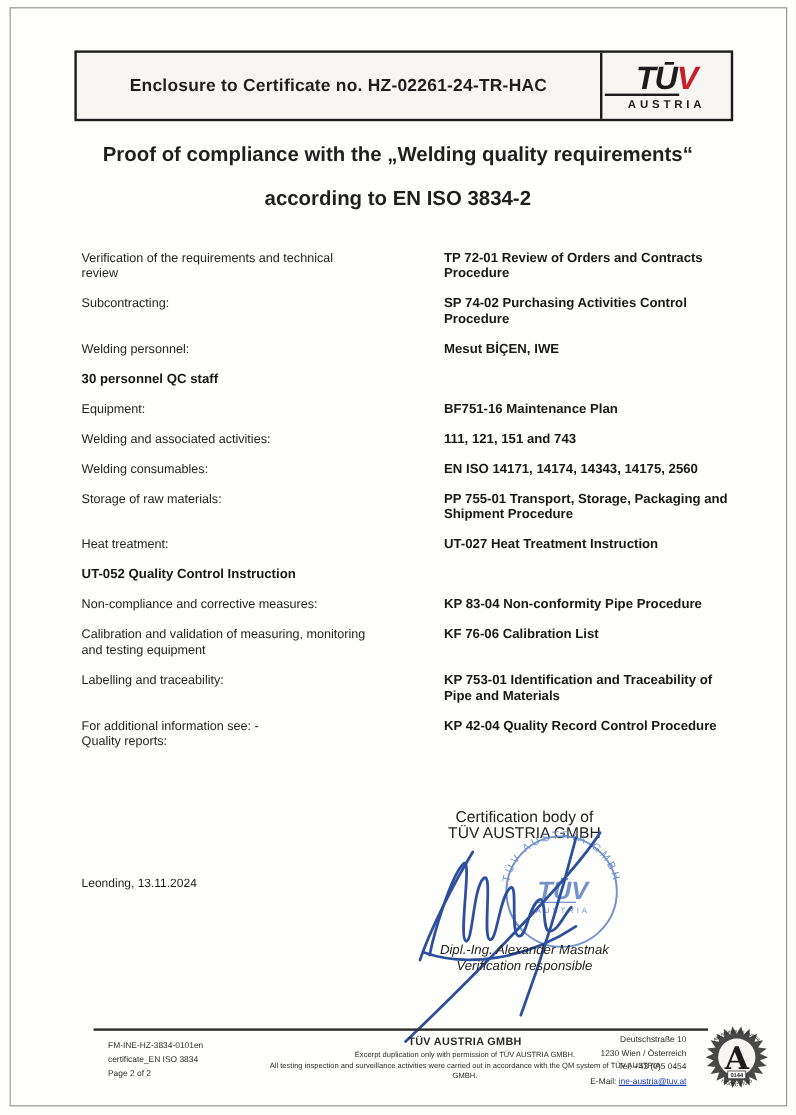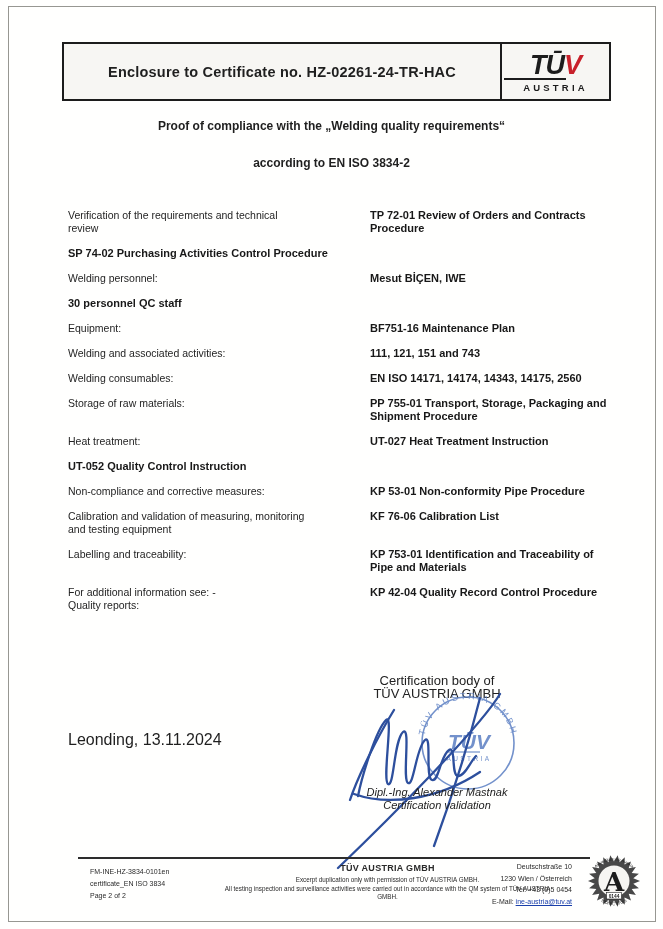--- a/index.html
+++ b/index.html
@@ -12,31 +12,31 @@
               background:#f7f6f3;display:flex;box-sizing:border-box;}
   .header-title-cell{flex:1;display:flex;align-items:center;justify-content:center;
               font-weight:bold;font-size:14.5px;letter-spacing:.2px;border-right:2px solid #1c1c1c;}
   .logo-cell{width:107px;display:flex;flex-direction:column;align-items:center;justify-content:center;padding-top:3px;}
   .tuv-word{font-style:italic;font-weight:bold;font-size:27px;line-height:22px;letter-spacing:-1px;color:#1c1c1c;}
   .tuv-word .red{color:#c8202a;}
   .logo-rule{align-self:flex-start;width:58%;height:2px;background:#1c1c1c;margin:2px 0 1px 2px;}
   .austria{font-size:9.5px;font-weight:bold;letter-spacing:3.2px;margin-top:1px;color:#1c1c1c;}
 
   
-  .subtitle{position:absolute;left:0;width:663px;text-align:center;font-weight:bold;font-size:12px;}
+  .subtitle{position:absolute;left:0;width:663px;text-align:center;font-weight:bold;font-size:17px;}
   .subtitle.l1{top:119px;}
   .subtitle.l2{top:156px;}
 
   
   .req-table{position:absolute;left:68px;top:209px;width:540px;}
   .req-row{display:grid;grid-template-columns:302px 238px;margin-bottom:12px;}
   .req-label{font-size:10.5px;line-height:13px;padding-right:62px;color:#242424;}
   .req-value{font-size:11px;line-height:13px;font-weight:bold;color:#181818;}
 
-  .date-line{position:absolute;left:68px;top:731px;font-size:16px;}
+  .date-line{position:absolute;left:68px;top:731px;font-size:10px;}
 
   
   .cert-head{position:absolute;left:322px;top:674px;width:230px;text-align:center;
              font-size:13px;line-height:13px;color:#222;}
   .sig-svg{position:absolute;left:328px;top:668px;width:230px;height:205px;pointer-events:none;}
   .stamp-blue{fill:#6486c6;}
   .sig-name{position:absolute;left:322px;top:786px;width:230px;text-align:center;
             font-size:11px;line-height:13px;color:#222;font-style:italic;}
 
   
@@ -71,20 +71,24 @@
   <div class="req-table">
 
   <div class="req-row">
       <div class="req-label">
         <div>Verification of the requirements and technical review</div>
 
       </div>
       <div class="req-value">TP 72-01 Review of Orders and Contracts Procedure</div>
     </div>
       <div class="req-row">
+      <div class="req-label">
+        <div>Subcontracting:</div>
+
+      </div>
       <div class="req-value">SP 74-02 Purchasing Activities Control Procedure</div>
     </div>
       <div class="req-row">
       <div class="req-label">
         <div>Welding personnel:</div>
 
       </div>
       <div class="req-value">Mesut BİÇEN, IWE</div>
     </div>
       <div class="req-row">
@@ -126,21 +130,21 @@
       <div class="req-value">UT-027 Heat Treatment Instruction</div>
     </div>
       <div class="req-row">
       <div class="req-value">UT-052 Quality Control Instruction</div>
     </div>
       <div class="req-row">
       <div class="req-label">
         <div>Non-compliance and corrective measures:</div>
 
       </div>
-      <div class="req-value">KP 53-01 Non-conformity Pipe Procedure</div>
+      <div class="req-value">KP 83-04 Non-conformity Pipe Procedure</div>
     </div>
       <div class="req-row">
       <div class="req-label">
         <div>Calibration and validation of measuring, monitoring and testing equipment</div>
 
       </div>
       <div class="req-value">KF 76-06 Calibration List</div>
     </div>
       <div class="req-row">
       <div class="req-label">
@@ -184,21 +188,21 @@
       <path d="M 22,132 C 30,108 50,68 66,42"></path>
       <path d="M 30,128 C 34,108 48,62 58,52 C 66,44 54,112 60,116 C 66,120 66,72 75,64 C 83,57 74,112 80,115 C 86,118 88,80 97,72 C 104,66 97,110 104,112 C 111,114 112,88 121,82 C 128,77 123,108 130,108 C 137,108 142,94 148,88"></path>
       <path d="M 26,126 C 60,138 110,132 152,104"></path>
       <path d="M 172,26 C 150,62 60,152 10,200"></path>
       <path d="M 152,30 C 138,85 120,140 106,178"></path>
     </g>
   </svg>
 
   <div class="sig-name">
     <div>Dipl.-Ing. Alexander Mastnak</div>
-    <div>Certification validation</div>
+    <div>Verification responsible</div>
   </div>
 
   <div class="footer-rule"></div>
 
   <div class="footer-left">
     <div>FM-INE-HZ-3834-0101en</div>
     <div>certificate_EN ISO 3834</div>
     <div>Page 2 of 2</div>
   </div>
 

